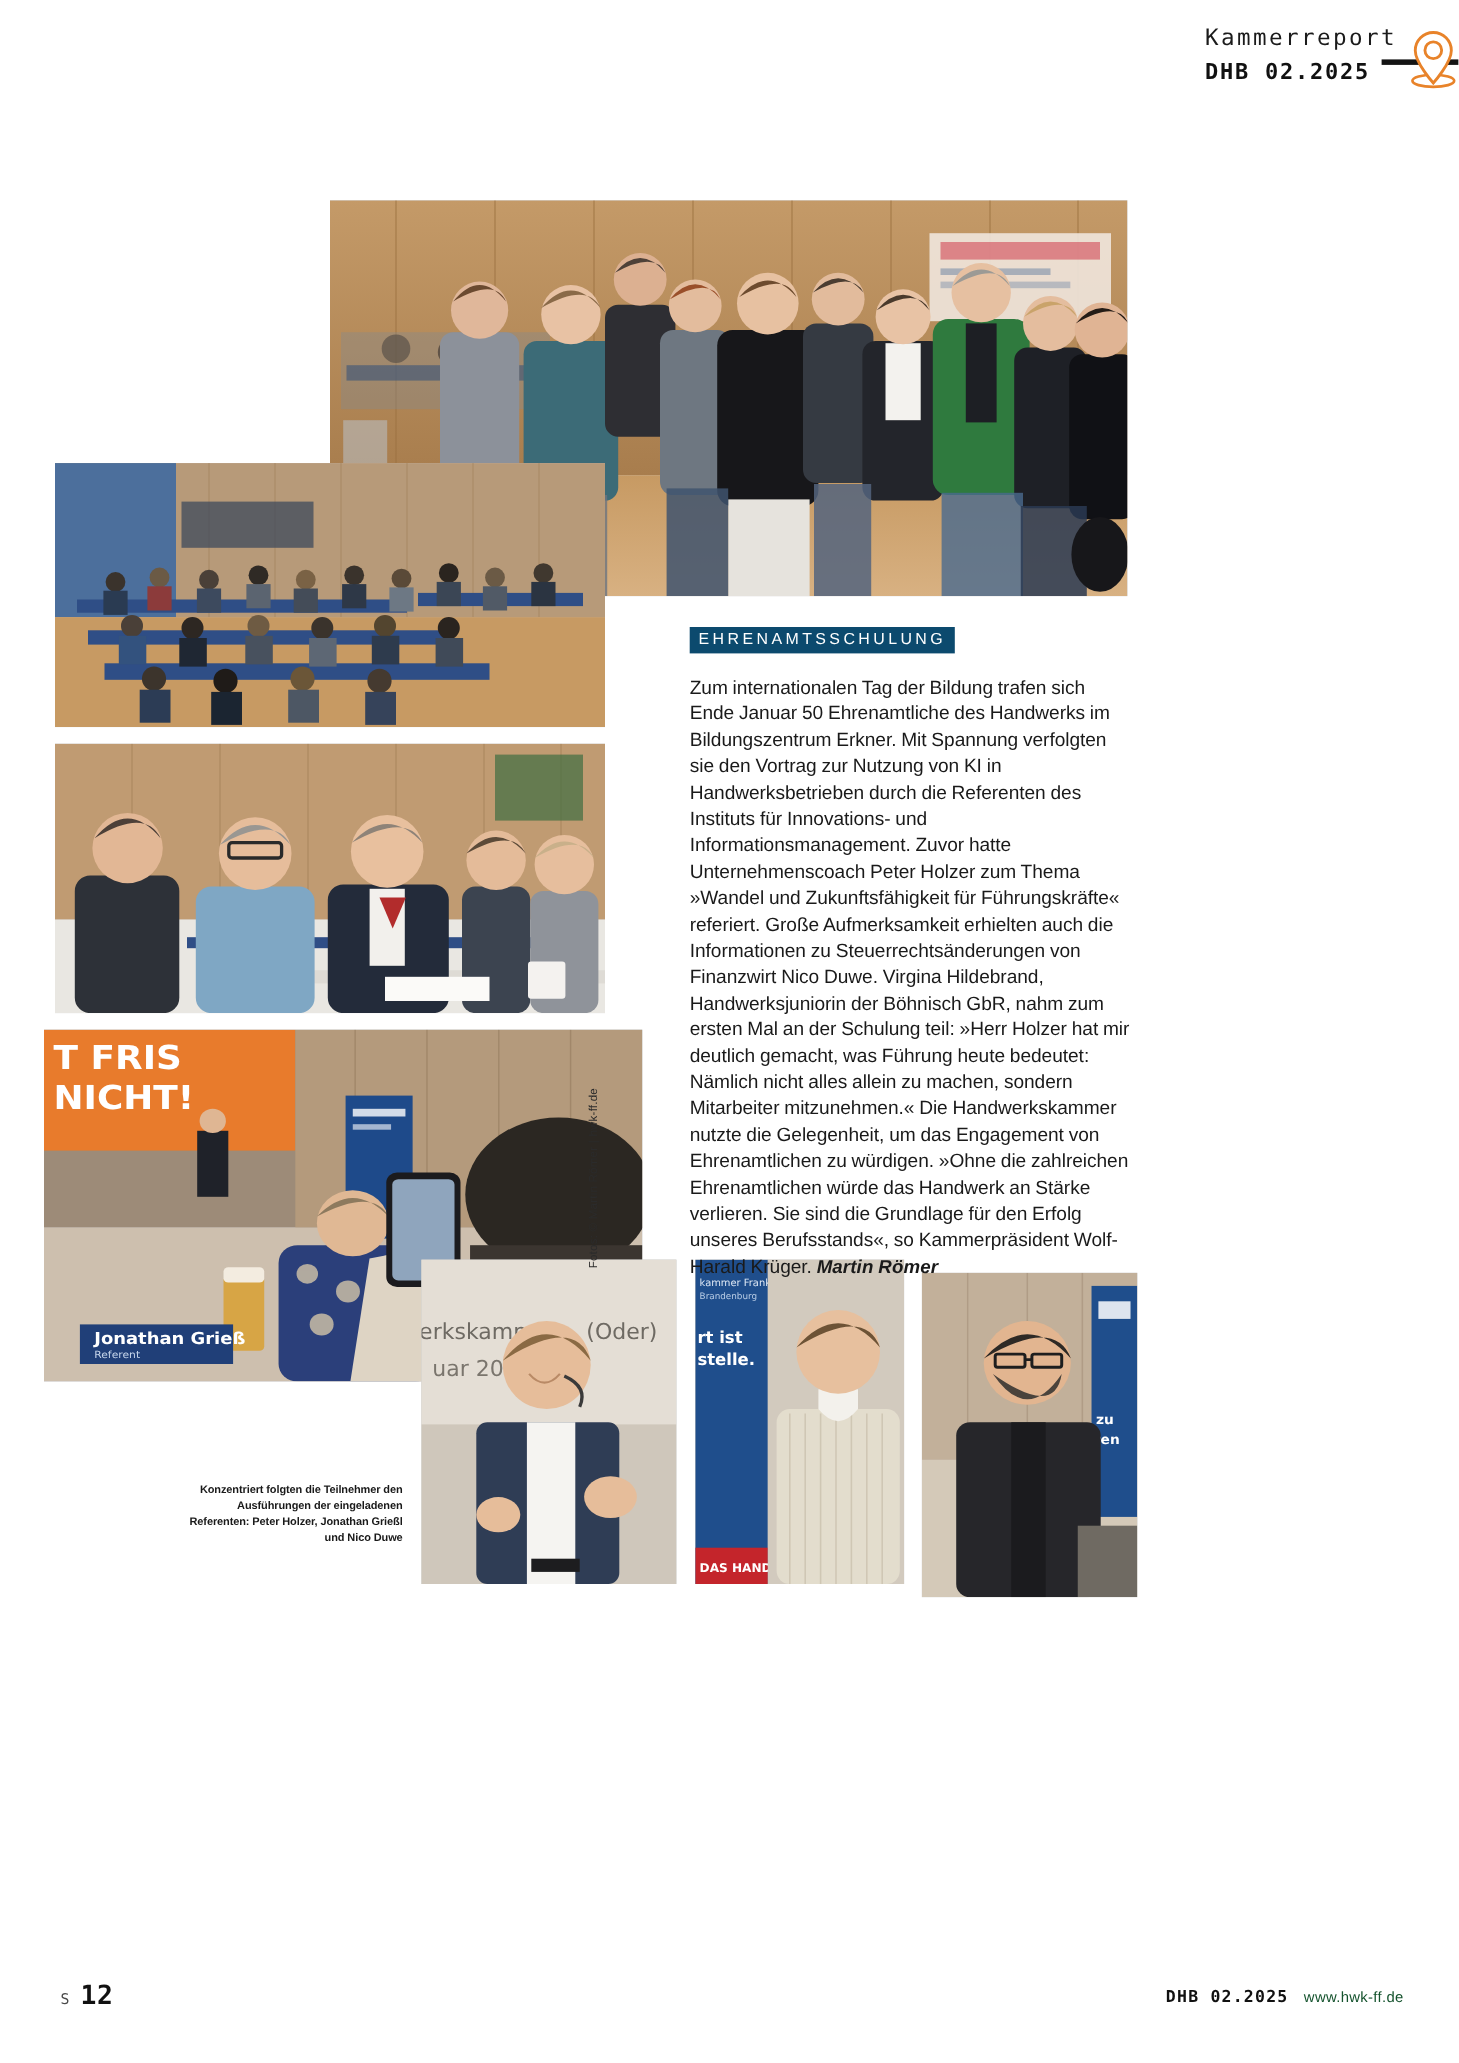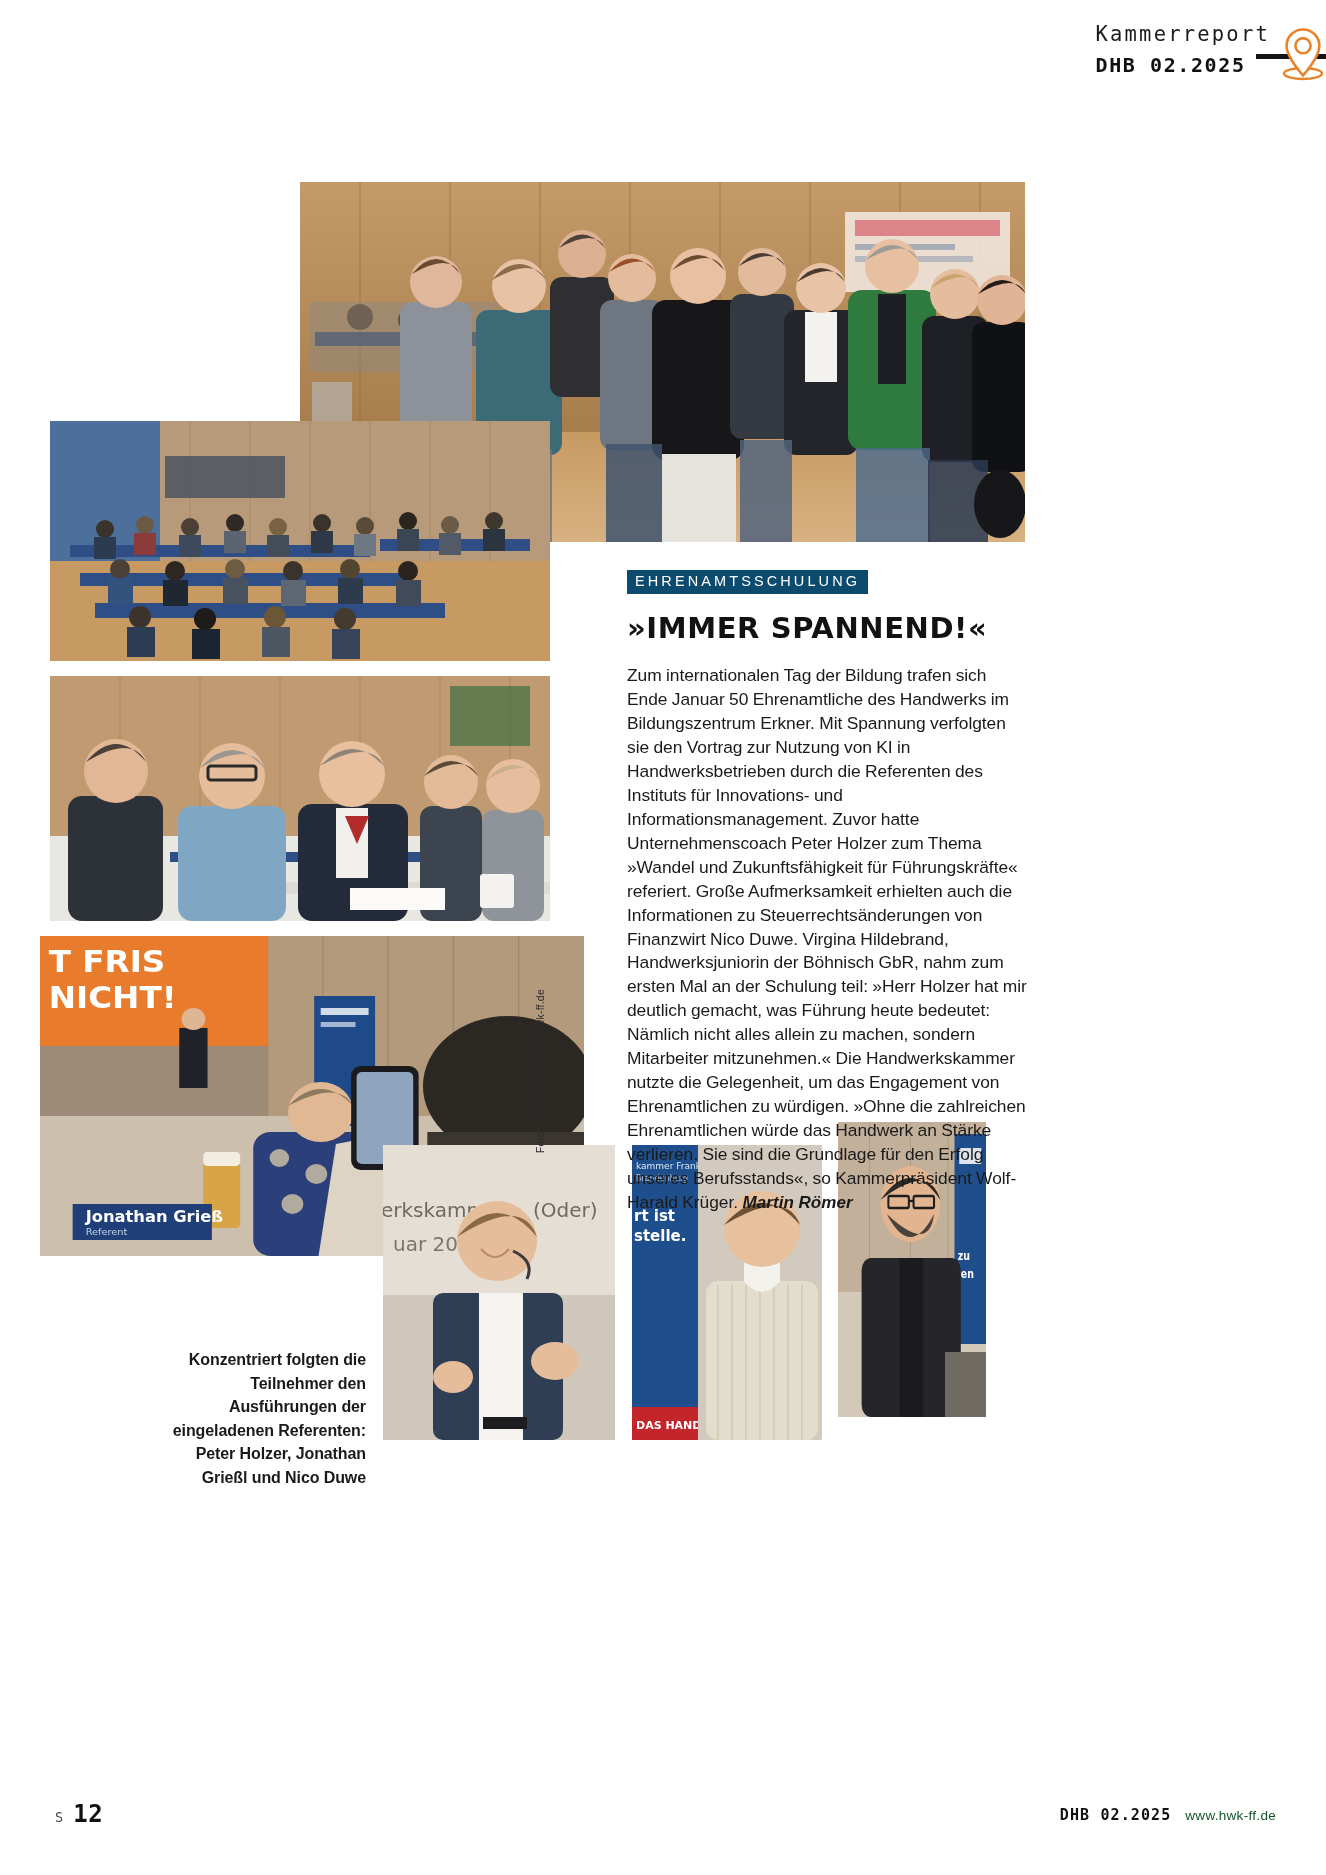--- a/index.html
+++ b/index.html
@@ -83,21 +83,21 @@
   #photo-audience    { left: 50px;  top: 421px;  width: 500px; height: 240px; }
   
   #photo-seated      { left: 50px;  top: 676px;  width: 500px; height: 245px; }
   
   #photo-phone       { left: 40px;  top: 936px;  width: 544px; height: 320px; }
   
   #photo-speaker     { left: 383px; top: 1145px; width: 232px; height: 295px; }
   
   #photo-young       { left: 632px; top: 1145px; width: 190px; height: 295px; }
   
-  #photo-bearded     { left: 838px; top: 1122px; width: 148px; height: 295px; }
+  #photo-bearded     { left: 838px; top: 1157px; width: 196px; height: 295px; }
 
   
   .article {
     position: absolute;
     left: 627px;
     top: 570px;
     width: 400px;
   }
   .kicker {
     display: inline-block;
@@ -154,21 +154,21 @@
   }
 
   
   .caption {
     position: absolute;
     left: 165px;
     top: 1348px;
     width: 201px;
     text-align: right;
     font-family: "Liberation Sans", sans-serif;
-    font-size: 16px;
+    font-size: 10px;
     font-weight: 700;
     line-height: 1.47;
     color: #1a1a1a;
     letter-spacing: -0.1px;
   }
 
   
   .footer-left {
     position: absolute;
     left: 55px;
@@ -561,21 +561,20 @@
     <rect x="64" y="74" width="26" height="12" rx="2" fill="none" stroke="#1e1e1e" stroke-width="2.6"></rect>
     <rect x="96" y="74" width="26" height="12" rx="2" fill="none" stroke="#1e1e1e" stroke-width="2.6"></rect>
     <line x1="90" y1="79" x2="96" y2="79" stroke="#1e1e1e" stroke-width="2.4"></line>
 
     <rect x="136" y="230" width="52" height="65" fill="#6f6a62"></rect>
   </svg>
 </div>
 
 <div class="article">
   <div class="kicker">EHRENAMTSSCHULUNG</div>
-  <h1 class="headline">»IMMER SPANNEND!«</h1>
   <p class="body-text"><span>Zum internationalen Tag der Bildung trafen sich Ende Januar 50 Ehrenamtliche des Handwerks im Bildungszentrum Erkner. Mit Spannung verfolgten sie den Vortrag zur Nutzung von KI in Handwerksbetrieben durch die Referenten des Instituts für Innovations- und Informationsmanagement. Zuvor hatte Unternehmenscoach Peter Holzer zum Thema »Wandel und Zukunftsfähigkeit für Führungskräfte« referiert. Große Aufmerksamkeit erhielten auch die Informationen zu Steuerrechtsänderungen von Finanzwirt Nico Duwe. Virgina Hildebrand, Handwerksjuniorin der Böhnisch GbR, nahm zum ersten Mal an der Schulung teil: »Herr Holzer hat mir deutlich gemacht, was Führung heute bedeutet: Nämlich nicht alles allein zu machen, sondern Mitarbeiter mitzunehmen.« Die Handwerkskammer nutzte die Gelegenheit, um das Engagement von Ehrenamtlichen zu würdigen. »Ohne die zahlreichen Ehrenamtlichen würde das Handwerk an Stärke verlieren. Sie sind die Grundlage für den Erfolg unseres Berufsstands«, so Kammerpräsident Wolf-Harald Krüger.</span> <span class="byline">Martin Römer</span></p>
 </div>
 
 <div class="photo-credit">Fotos: © Martin Römer | hwk-ff.de</div>
 
 <div class="caption">Konzentriert folgten die Teilnehmer den Ausführungen der eingeladenen Referenten: Peter Holzer, Jonathan Grießl und Nico Duwe</div>
 
 <div class="footer-left">
   <span class="footer-s">S</span>
   <span class="footer-pageno">12</span>

